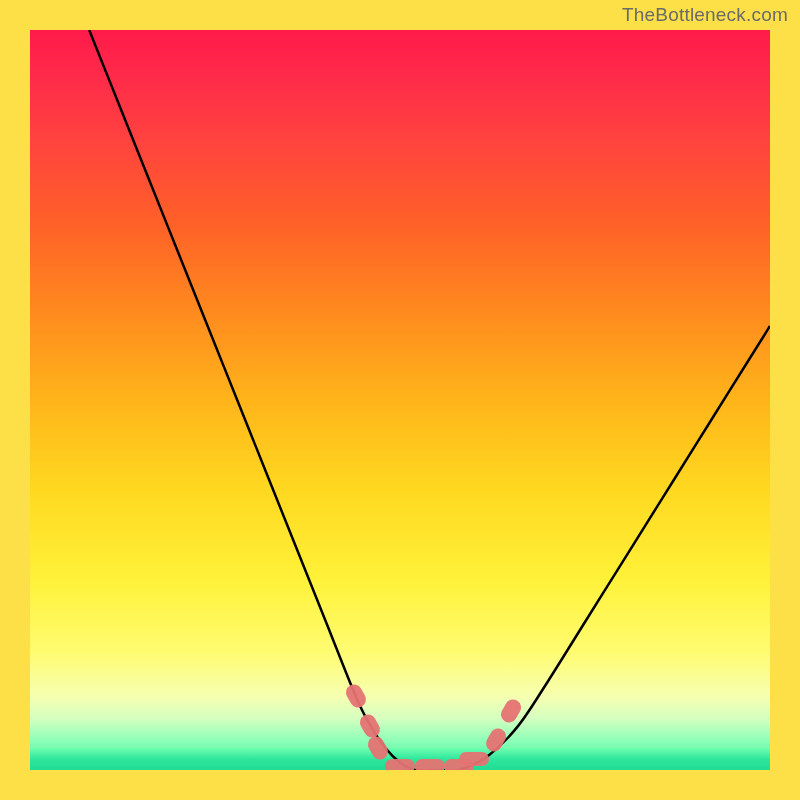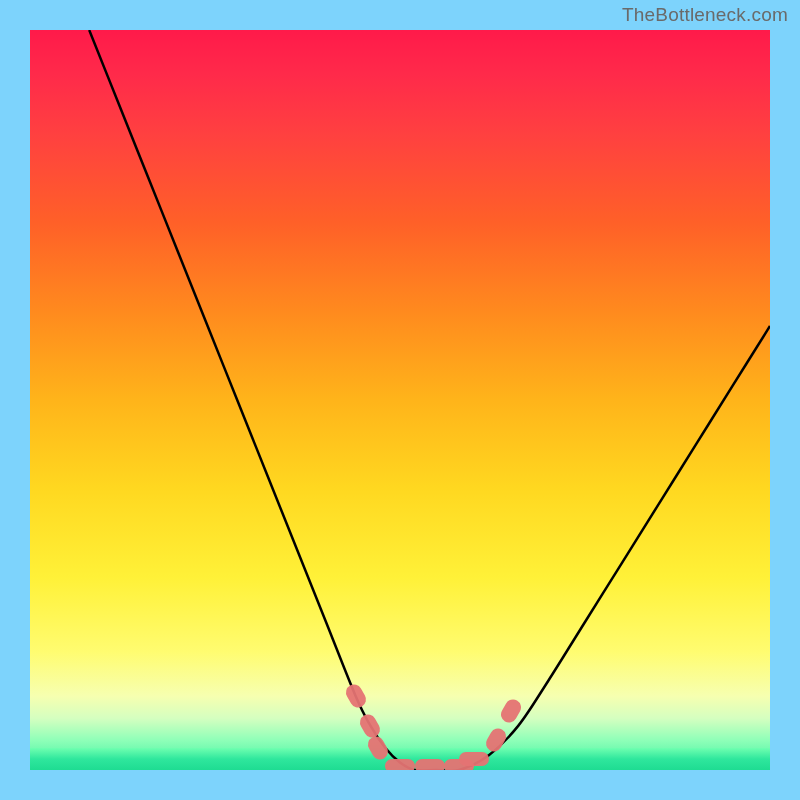--- a/index.html
+++ b/index.html
@@ -7,21 +7,21 @@
     padding: 0;
     width: 800px;
     height: 800px;
     background: #000;
     overflow: hidden;
   }
   .frame {
     position: absolute;
     left: 0; top: 0;
     width: 800px; height: 800px;
-    background: #7dd3fc;
+    background: #fde047;
   }
   .plot-area {
     position: absolute;
     left: 30px;
     top: 30px;
     width: 740px;
     height: 740px;
     overflow: hidden;
   }
   .gradient {

